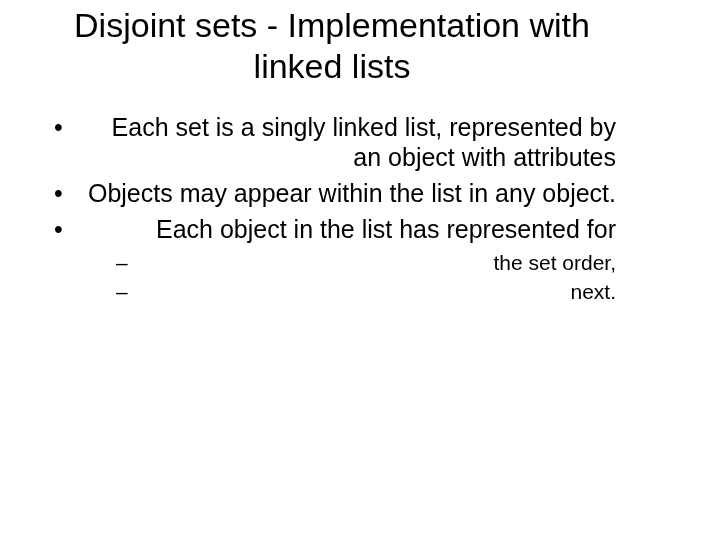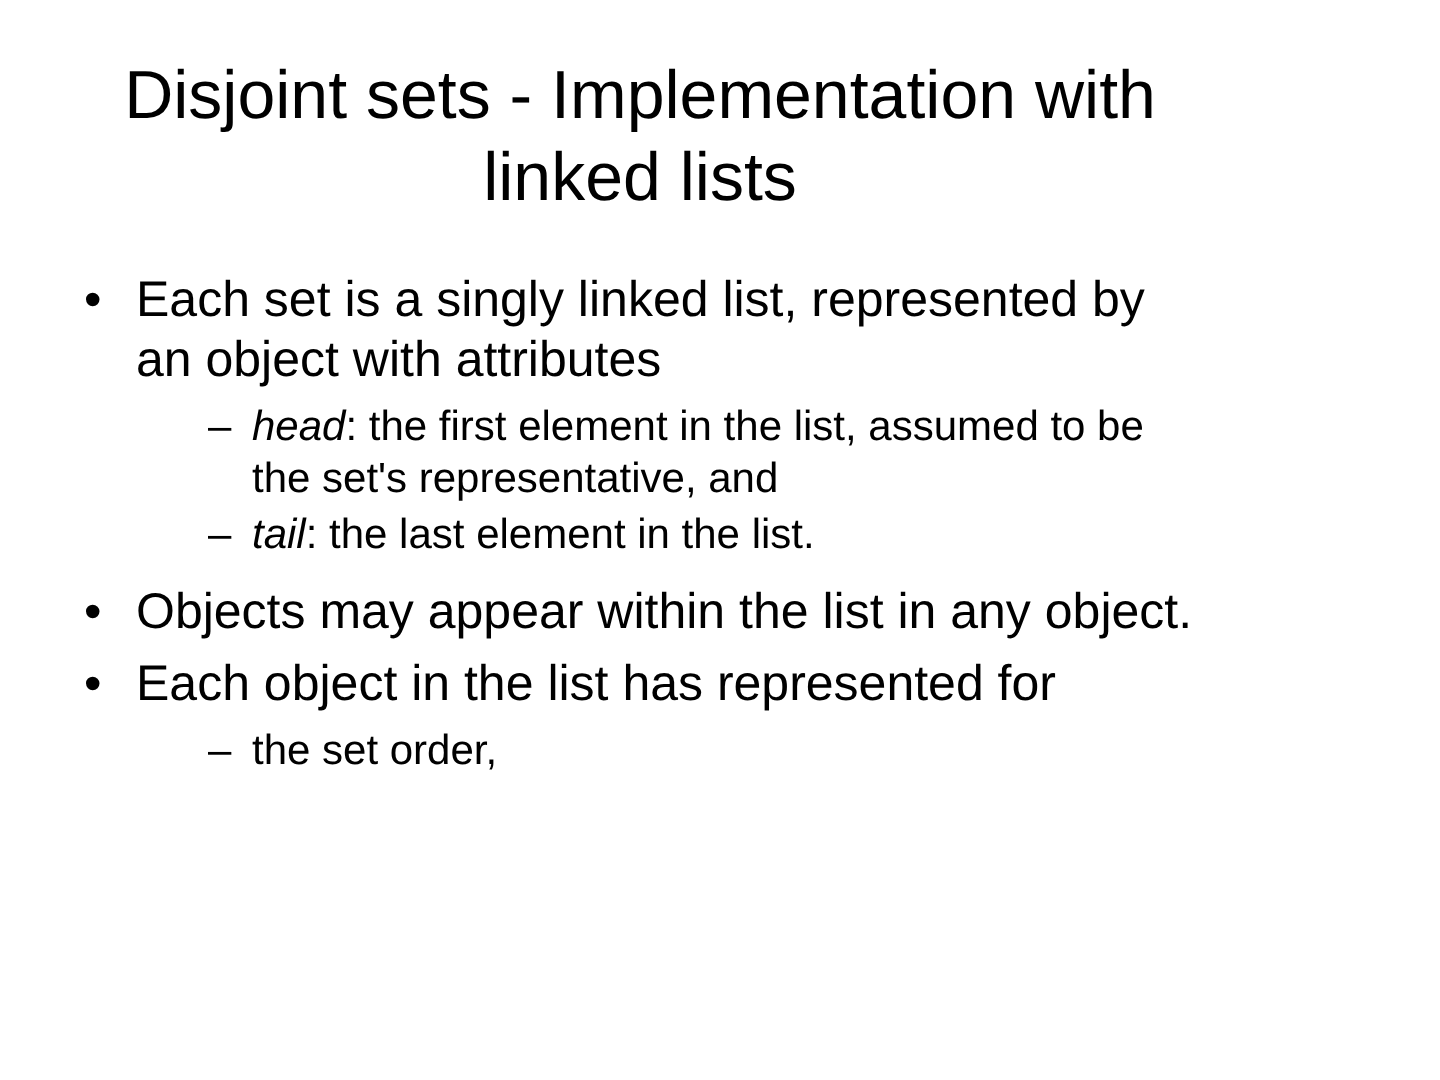--- a/index.html
+++ b/index.html
@@ -1,50 +1,45 @@
 <!DOCTYPE html>
 <html><head>
 <meta charset="utf-8">
 <style>
   * { margin: 0; padding: 0; box-sizing: border-box; }
   html, body { width: 720px; height: 540px; background: #fff; font-family: Arial, Helvetica, sans-serif; color: #000; }
-  .slide { width: 640px; height: 540px; padding: 28px 36px 24px 36px; }
+  .slide { width: 640px; height: 540px; padding: 5px 36px 24px 36px; margin-left: 12px; }
   .title { font-size: 34px; text-align: center; line-height: 1.22; margin-bottom: 24px; font-weight: 400; }
-  ul.top { list-style: none; padding-left: 0; }
+  ul.top { list-style: none; padding-left: 0; text-align: right; }
   ul.top > li { font-size: 25px; line-height: 1.2; margin-bottom: 6px; padding-left: 32px; position: relative; }
   ul.top > li::before { content: "•"; position: absolute; left: 6px; top: 0; font-size: 25px; }
   ul.sub { list-style: none; padding-left: 36px; margin-top: 6px; margin-bottom: 10px; }
   ul.sub > li { font-size: 21px; line-height: 1.22; margin-bottom: 3px; padding-left: 22px; position: relative; }
   ul.sub > li::before { content: "–"; position: absolute; left: 0; top: 0; }
   .em { font-style: italic; }
 </style>
 </head>
 <body>
 <div class="slide">
 
   <h1 class="title">Disjoint sets - Implementation with linked lists</h1>
 
   <ul class="top">
     <li>
       <span>Each set is a singly linked list, represented by an object with attributes</span>
-      <ul class="sub">
-        <li>
-          <span class="em">head</span><span>: the first element in the list, assumed to be the set's representative, and</span>
-        </li>
-        <li>
-          <span class="em">tail</span><span>: the last element in the list.</span>
-        </li>
-      </ul>
     </li>
     <li>
       <span>Objects may appear within the list in any object.</span>
     </li>
     <li>
       <span>Each object in the list has represented for</span>
       <ul class="sub">
         <li>
           <span>the set order,</span>
         </li>
+        <li>
+          <span>next.</span>
+        </li>
       </ul>
     </li>
   </ul>
 
 </div>
 
 </body></html>

